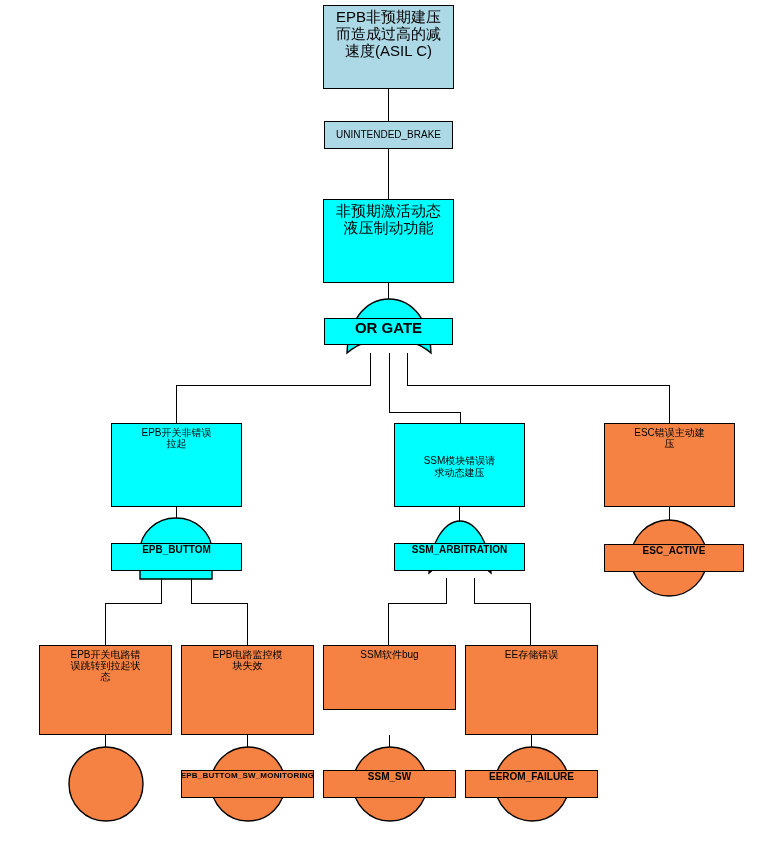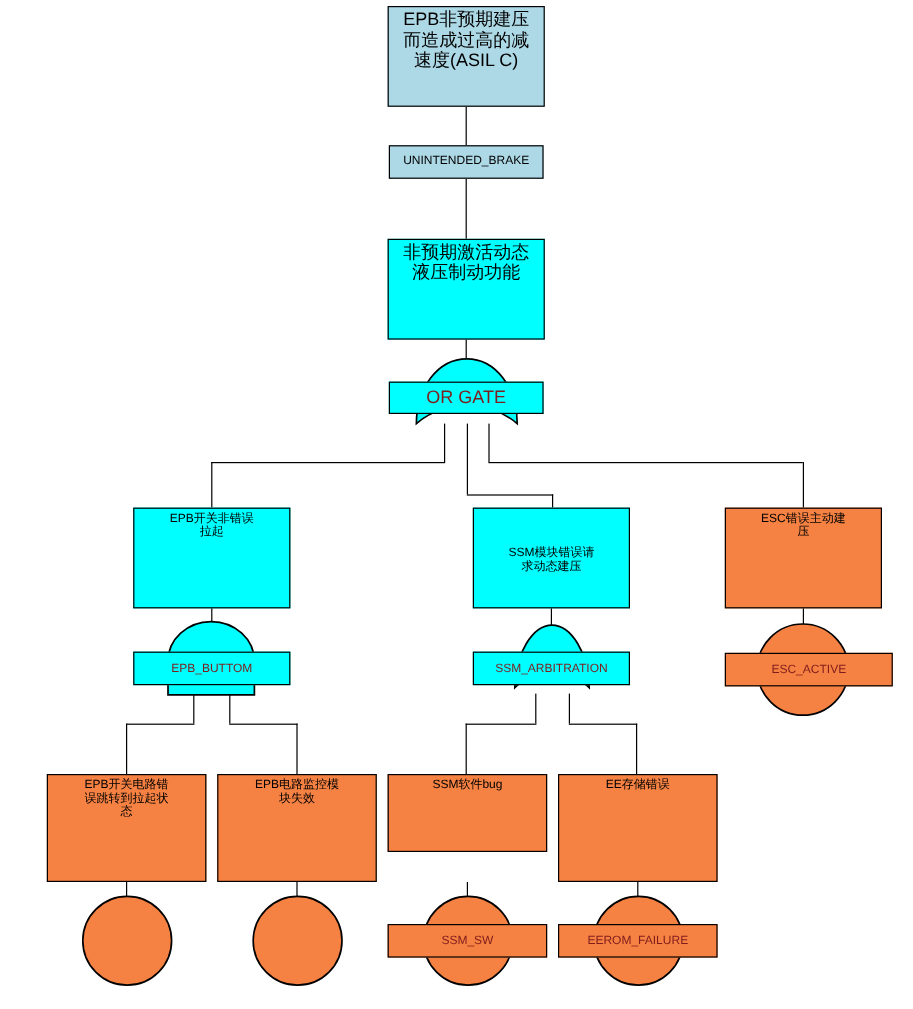--- a/index.html
+++ b/index.html
@@ -31,25 +31,26 @@
 
   .c-blue{background:#add8e6;}
   .c-cyan{background:#00ffff;}
   .c-orange{background:#f58142;}
 
   
   .plate{
     position:absolute;
     border:1px solid #000;
     box-sizing:border-box;
-    display:flex;align-items:center;justify-content:center;
+    display:flex;align-items:flex-start;justify-content:center;
     text-align:center;
-    color:#7f1d1d;
+    color:#000000;
     z-index:5;
     overflow:hidden;
+    font-weight:bold;
   }
 
   
   .vline{position:absolute;width:1px;background:#000;}
   .hline{position:absolute;height:1px;background:#000;}
 
   
   .shape{position:absolute;z-index:1;}
   .shape svg{display:block;overflow:visible;}
 
@@ -181,20 +182,23 @@
   <div class="node evt c-orange t14" style="left:181px;top:645px;width:133px;height:90px;">
     <span class="txt">EPB电路监控模
 块失效</span>
   </div>
   <div class="vline" style="left:247px;top:735px;height:13px;"></div>
   <div class="shape" style="left:210px;top:746px;">
     <svg width="76" height="76" viewBox="0 0 76 76">
       <ellipse cx="38" cy="38" rx="37" ry="37" fill="#f58142" stroke="#000" stroke-width="1.4"></ellipse>
     </svg>
   </div>
+  <div class="plate c-orange t8" style="left:181px;top:770px;width:133px;height:28px;">
+    <span>EPB_BUTTOM_SW_MONITORING</span>
+  </div>
 
   <div class="node evt c-orange t14" style="left:323px;top:645px;width:133px;height:65px;">
     <span class="txt">SSM软件bug</span>
   </div>
   <div class="vline" style="left:389px;top:735px;height:13px;"></div>
   <div class="shape" style="left:352px;top:746px;">
     <svg width="76" height="76" viewBox="0 0 76 76">
       <ellipse cx="38" cy="38" rx="37" ry="37" fill="#f58142" stroke="#000" stroke-width="1.4"></ellipse>
     </svg>
   </div>

